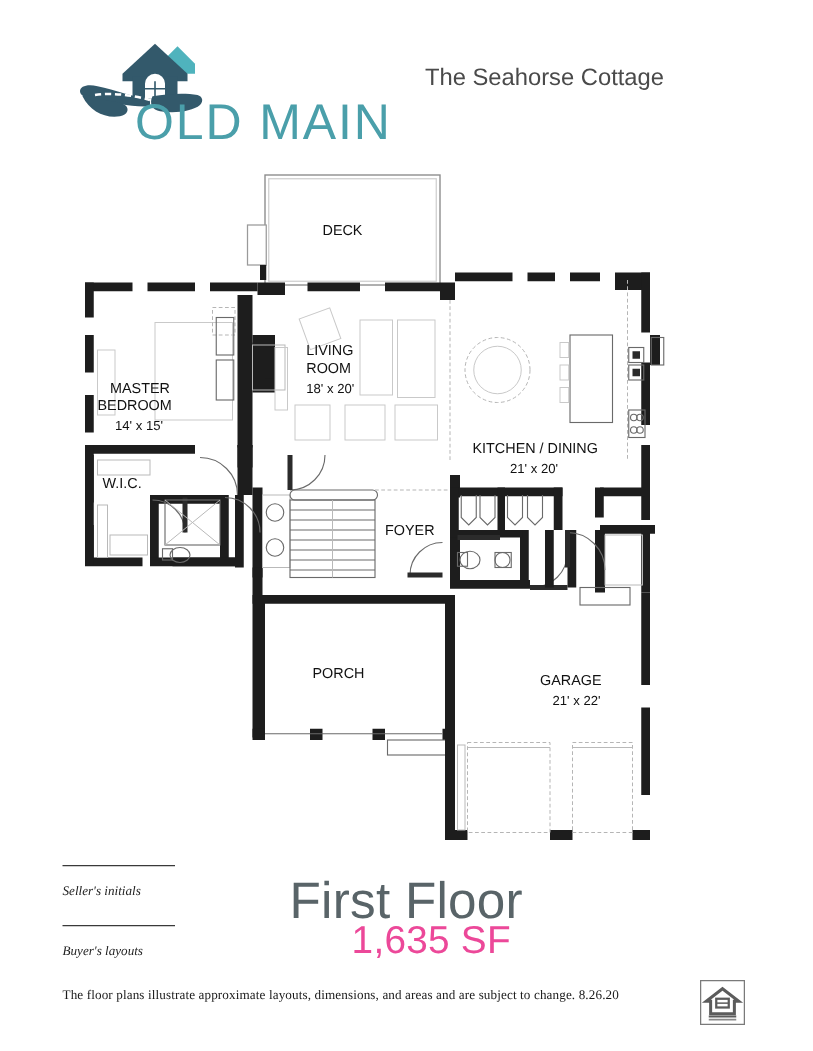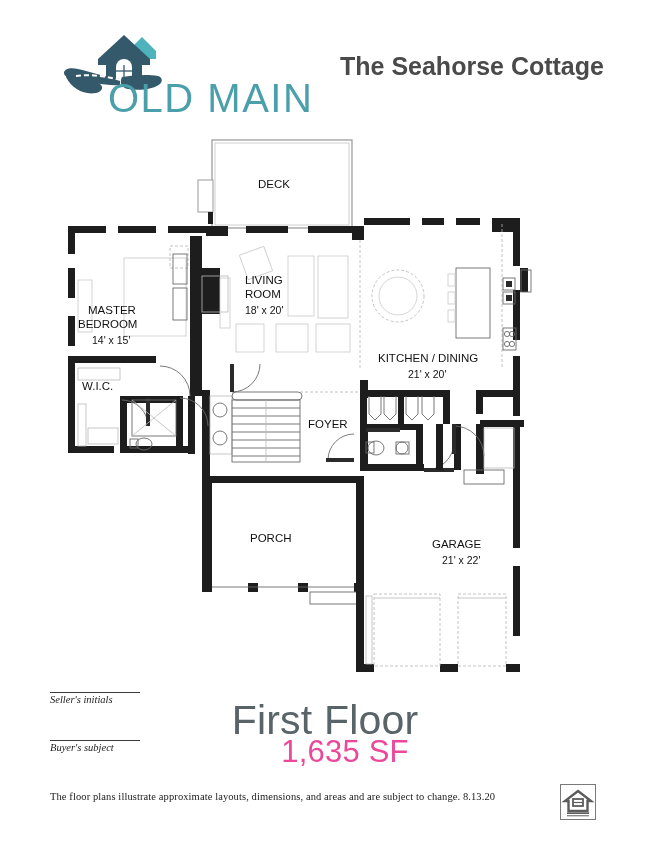--- a/index.html
+++ b/index.html
@@ -19,35 +19,35 @@
     font-size:16.5px;letter-spacing:2.0px;color:#4a9faa;font-weight:400;
     white-space:nowrap;
   }
   .logo-line2{
     position:absolute;left:108px;top:76px;
     font-size:40px;letter-spacing:1.5px;color:#4a9faa;font-weight:400;
     white-space:nowrap;
   }
   .plan-title{
     position:absolute;left:340px;top:52px;
-    font-size:25px;color:#4a4a4a;font-weight:700;white-space:nowrap;
+    font-size:19px;color:#4a4a4a;font-weight:400;white-space:nowrap;
   }
 
   
   .plan-wrap{position:absolute;left:60px;top:128px;width:520px;height:550px;}
   .plan-wrap svg{display:block;}
 
   
 
   
   .initials{position:absolute;left:50px;}
   .init-rule{width:90px;height:0;border-top:1px solid #3a3a3a;}
   .init-label{
     font-family:"Liberation Serif", serif;
-    font-style:italic;font-size:10.5px;color:#222;margin-top:1px;
+    font-style:italic;font-size:10.5px;color:#222;margin-top:15px;
   }
   #seller-block{top:692px;}
   #buyer-block{top:740px;}
 
   .floor-big{
     position:absolute;left:0;top:697px;width:650px;text-align:center;
     font-size:41px;color:#596468;font-weight:400;letter-spacing:.2px;
   }
   .floor-sf{
     position:absolute;left:0;top:734px;width:650px;text-align:center;
@@ -376,27 +376,27 @@
     </svg>
   </div>
 
   <div class="initials" id="seller-block">
     <div class="init-rule"></div>
     <div class="init-label">Seller's initials</div>
   </div>
 
   <div class="initials" id="buyer-block">
     <div class="init-rule"></div>
-    <div class="init-label">Buyer's subject</div>
+    <div class="init-label">Buyer's layouts</div>
   </div>
 
   <div class="floor-big">First Floor</div>
   <div class="floor-sf">1,635 SF</div>
 
-  <div class="disclaimer">The floor plans illustrate approximate layouts, dimensions, and areas and are subject to change.   8.13.20</div>
+  <div class="disclaimer">The floor plans illustrate approximate layouts, dimensions, and areas and are subject to change.   8.26.20</div>
 
   <div class="eho">
     <svg width="36" height="36" viewBox="0 0 36 36" xmlns="http://www.w3.org/2000/svg">
       <rect x="0.5" y="0.5" width="35" height="35" fill="#ffffff" stroke="#7a7a7a" stroke-width="1"></rect>
       <path d="M18 7 L31 17 L27.5 17 L27.5 27 L8.5 27 L8.5 17 L5 17 Z" fill="none" stroke="#5c5c5c" stroke-width="2.4"></path>
       <rect x="13" y="15" width="10" height="7" fill="none" stroke="#5c5c5c" stroke-width="1.8"></rect>
       <line x1="13" y1="18.5" x2="23" y2="18.5" stroke="#5c5c5c" stroke-width="1.2"></line>
       <rect x="7" y="28.4" width="22" height="1.6" fill="#5c5c5c"></rect>
       <rect x="7" y="31" width="22" height="1.4" fill="#8a8a8a"></rect>
     </svg>

